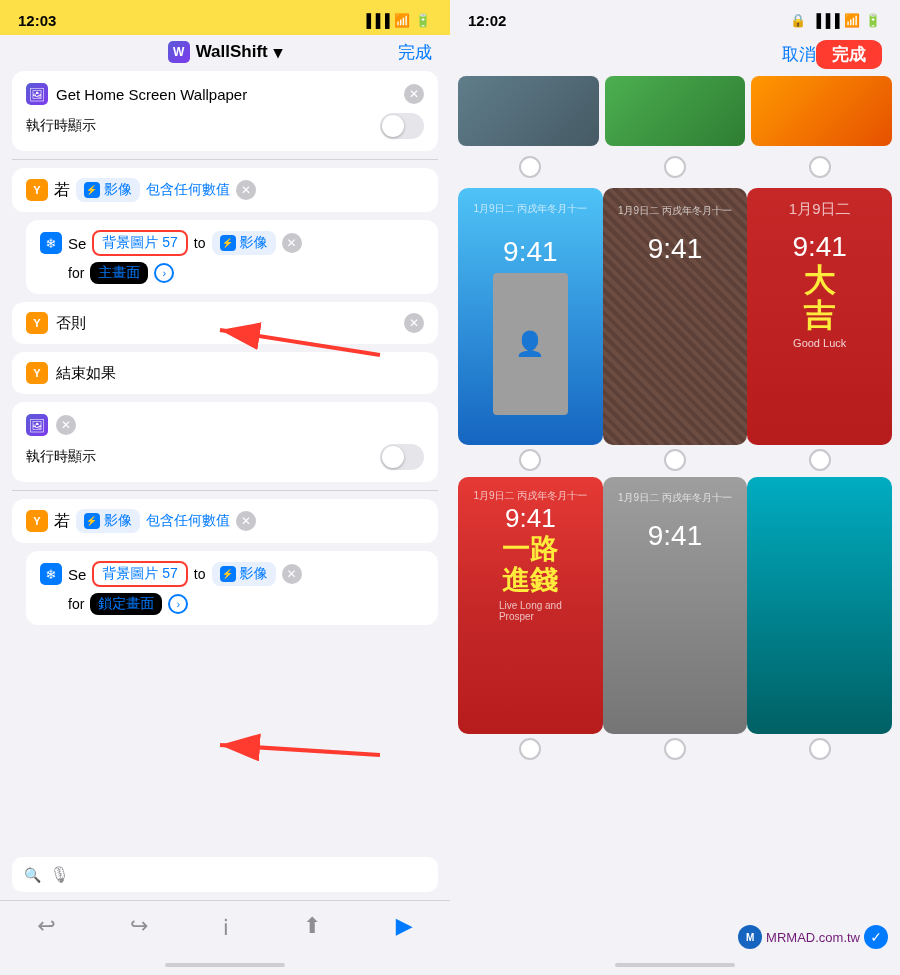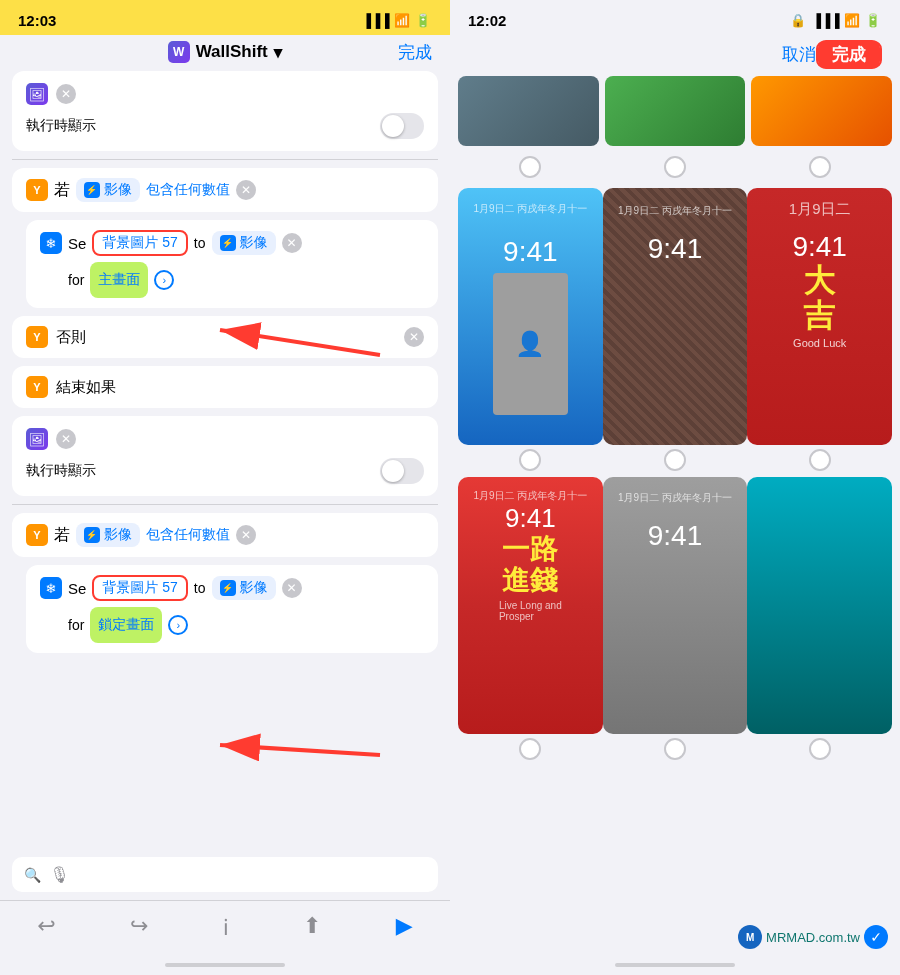--- a/index.html
+++ b/index.html
@@ -223,23 +223,23 @@
     .highlight-box {
       background: #fff;
       border: 2px solid #ff3b30;
       border-radius: 8px;
       padding: 2px 8px;
       font-size: 14px;
       color: #007aff;
     }
     .for-label { font-size: 14px; color: #000; }
     .for-chip {
-      background: #bef264;
+      background: #000000;
       border-radius: 8px;
-      padding: 9px 8px;
+      padding: 2px 8px;
       font-size: 14px;
       color: #007aff;
       display: flex;
       align-items: center;
       gap: 4px;
     }
     .circle-arrow {
       width: 20px;
       height: 20px;
       border: 2px solid #007aff;
@@ -509,21 +509,21 @@
       border-radius: 50%;
       display: flex;
       align-items: center;
       justify-content: center;
       color: #fff;
       font-size: 10px;
       font-weight: 700;
     }
     .watermark-text {
       font-size: 13px;
-      color: #0f766e;
+      color: #701a75;
     }
     .watermark-checkmark {
       width: 24px;
       height: 24px;
       background: #007aff;
       border-radius: 50%;
       display: flex;
       align-items: center;
       justify-content: center;
       color: #fff;
@@ -583,20 +583,21 @@
       <span>▾</span>
     </div>
     <span class="nav-done-left">完成</span>
   </div>
 
   <div class="scroll-content">
 
     <div class="action-card">
       <div class="action-card-header">
         <div class="action-icon icon-wallshift">🖼</div>
+        <span class="action-title">Get Home Screen Wallpaper</span>
         <div class="close-btn">✕</div>
       </div>
       <div class="toggle-row">
         <span class="toggle-label">執行時顯示</span>
         <div class="toggle"></div>
       </div>
     </div>
 
     <div class="divider-line"></div>
 

